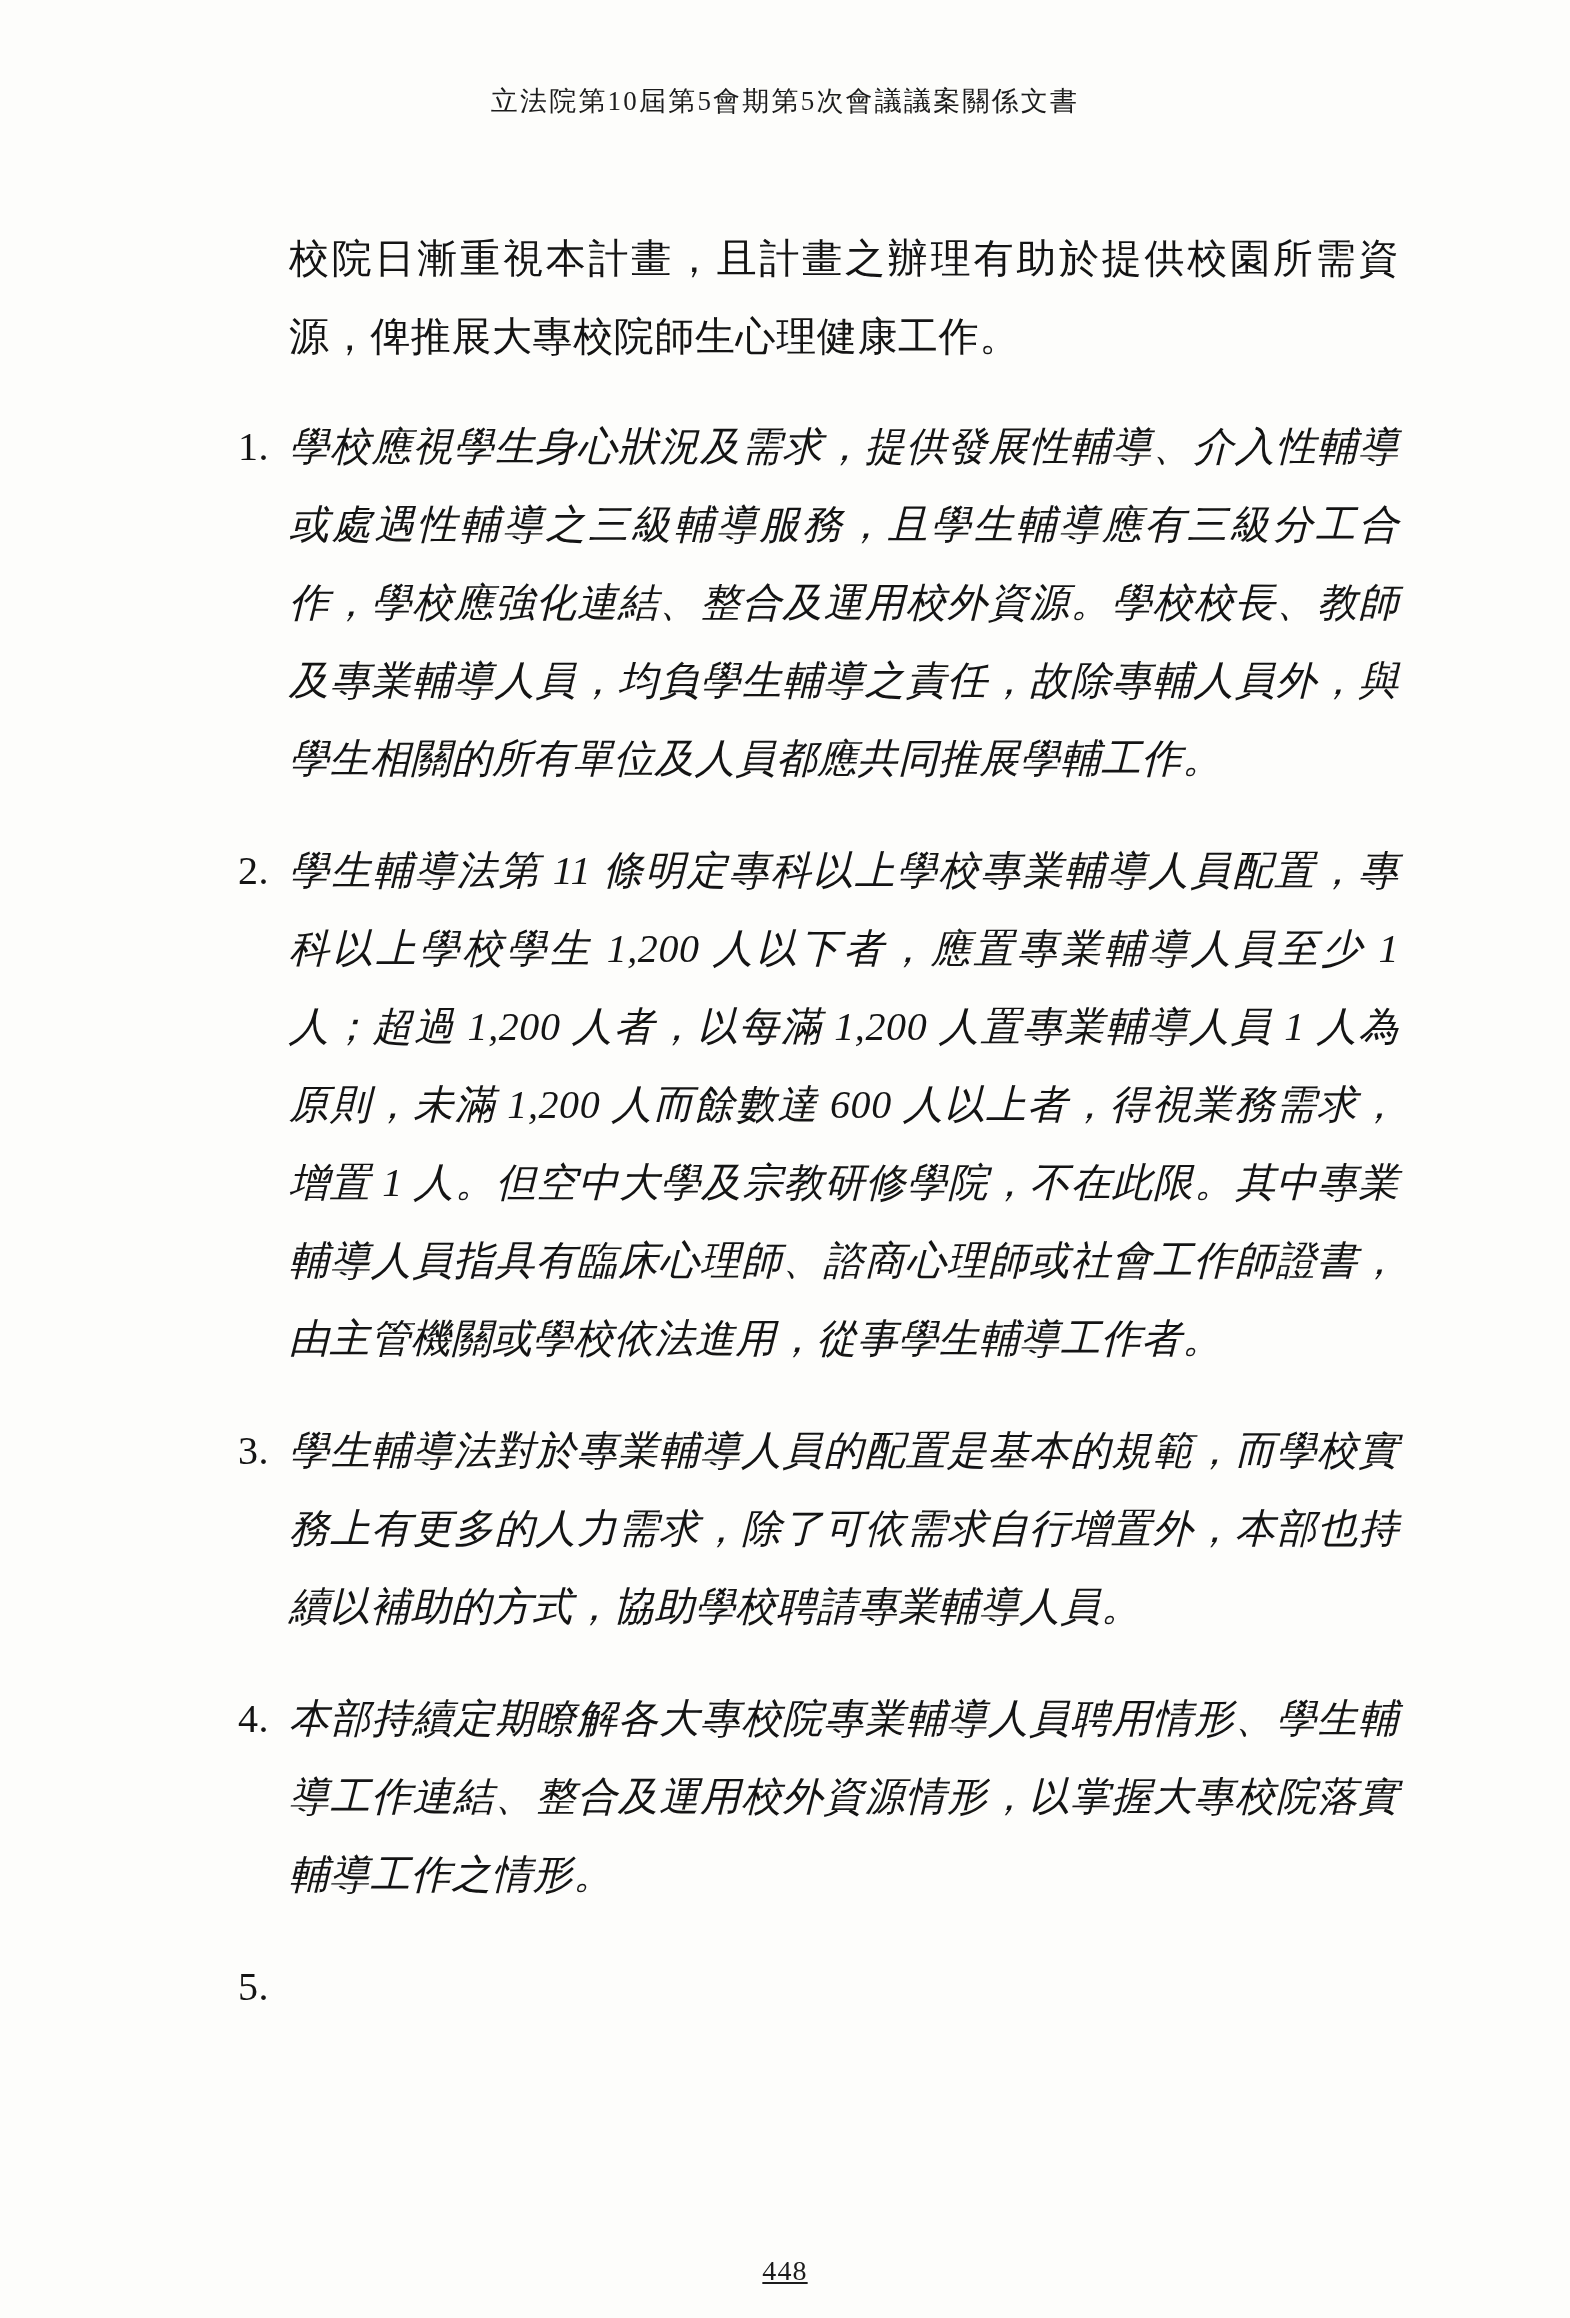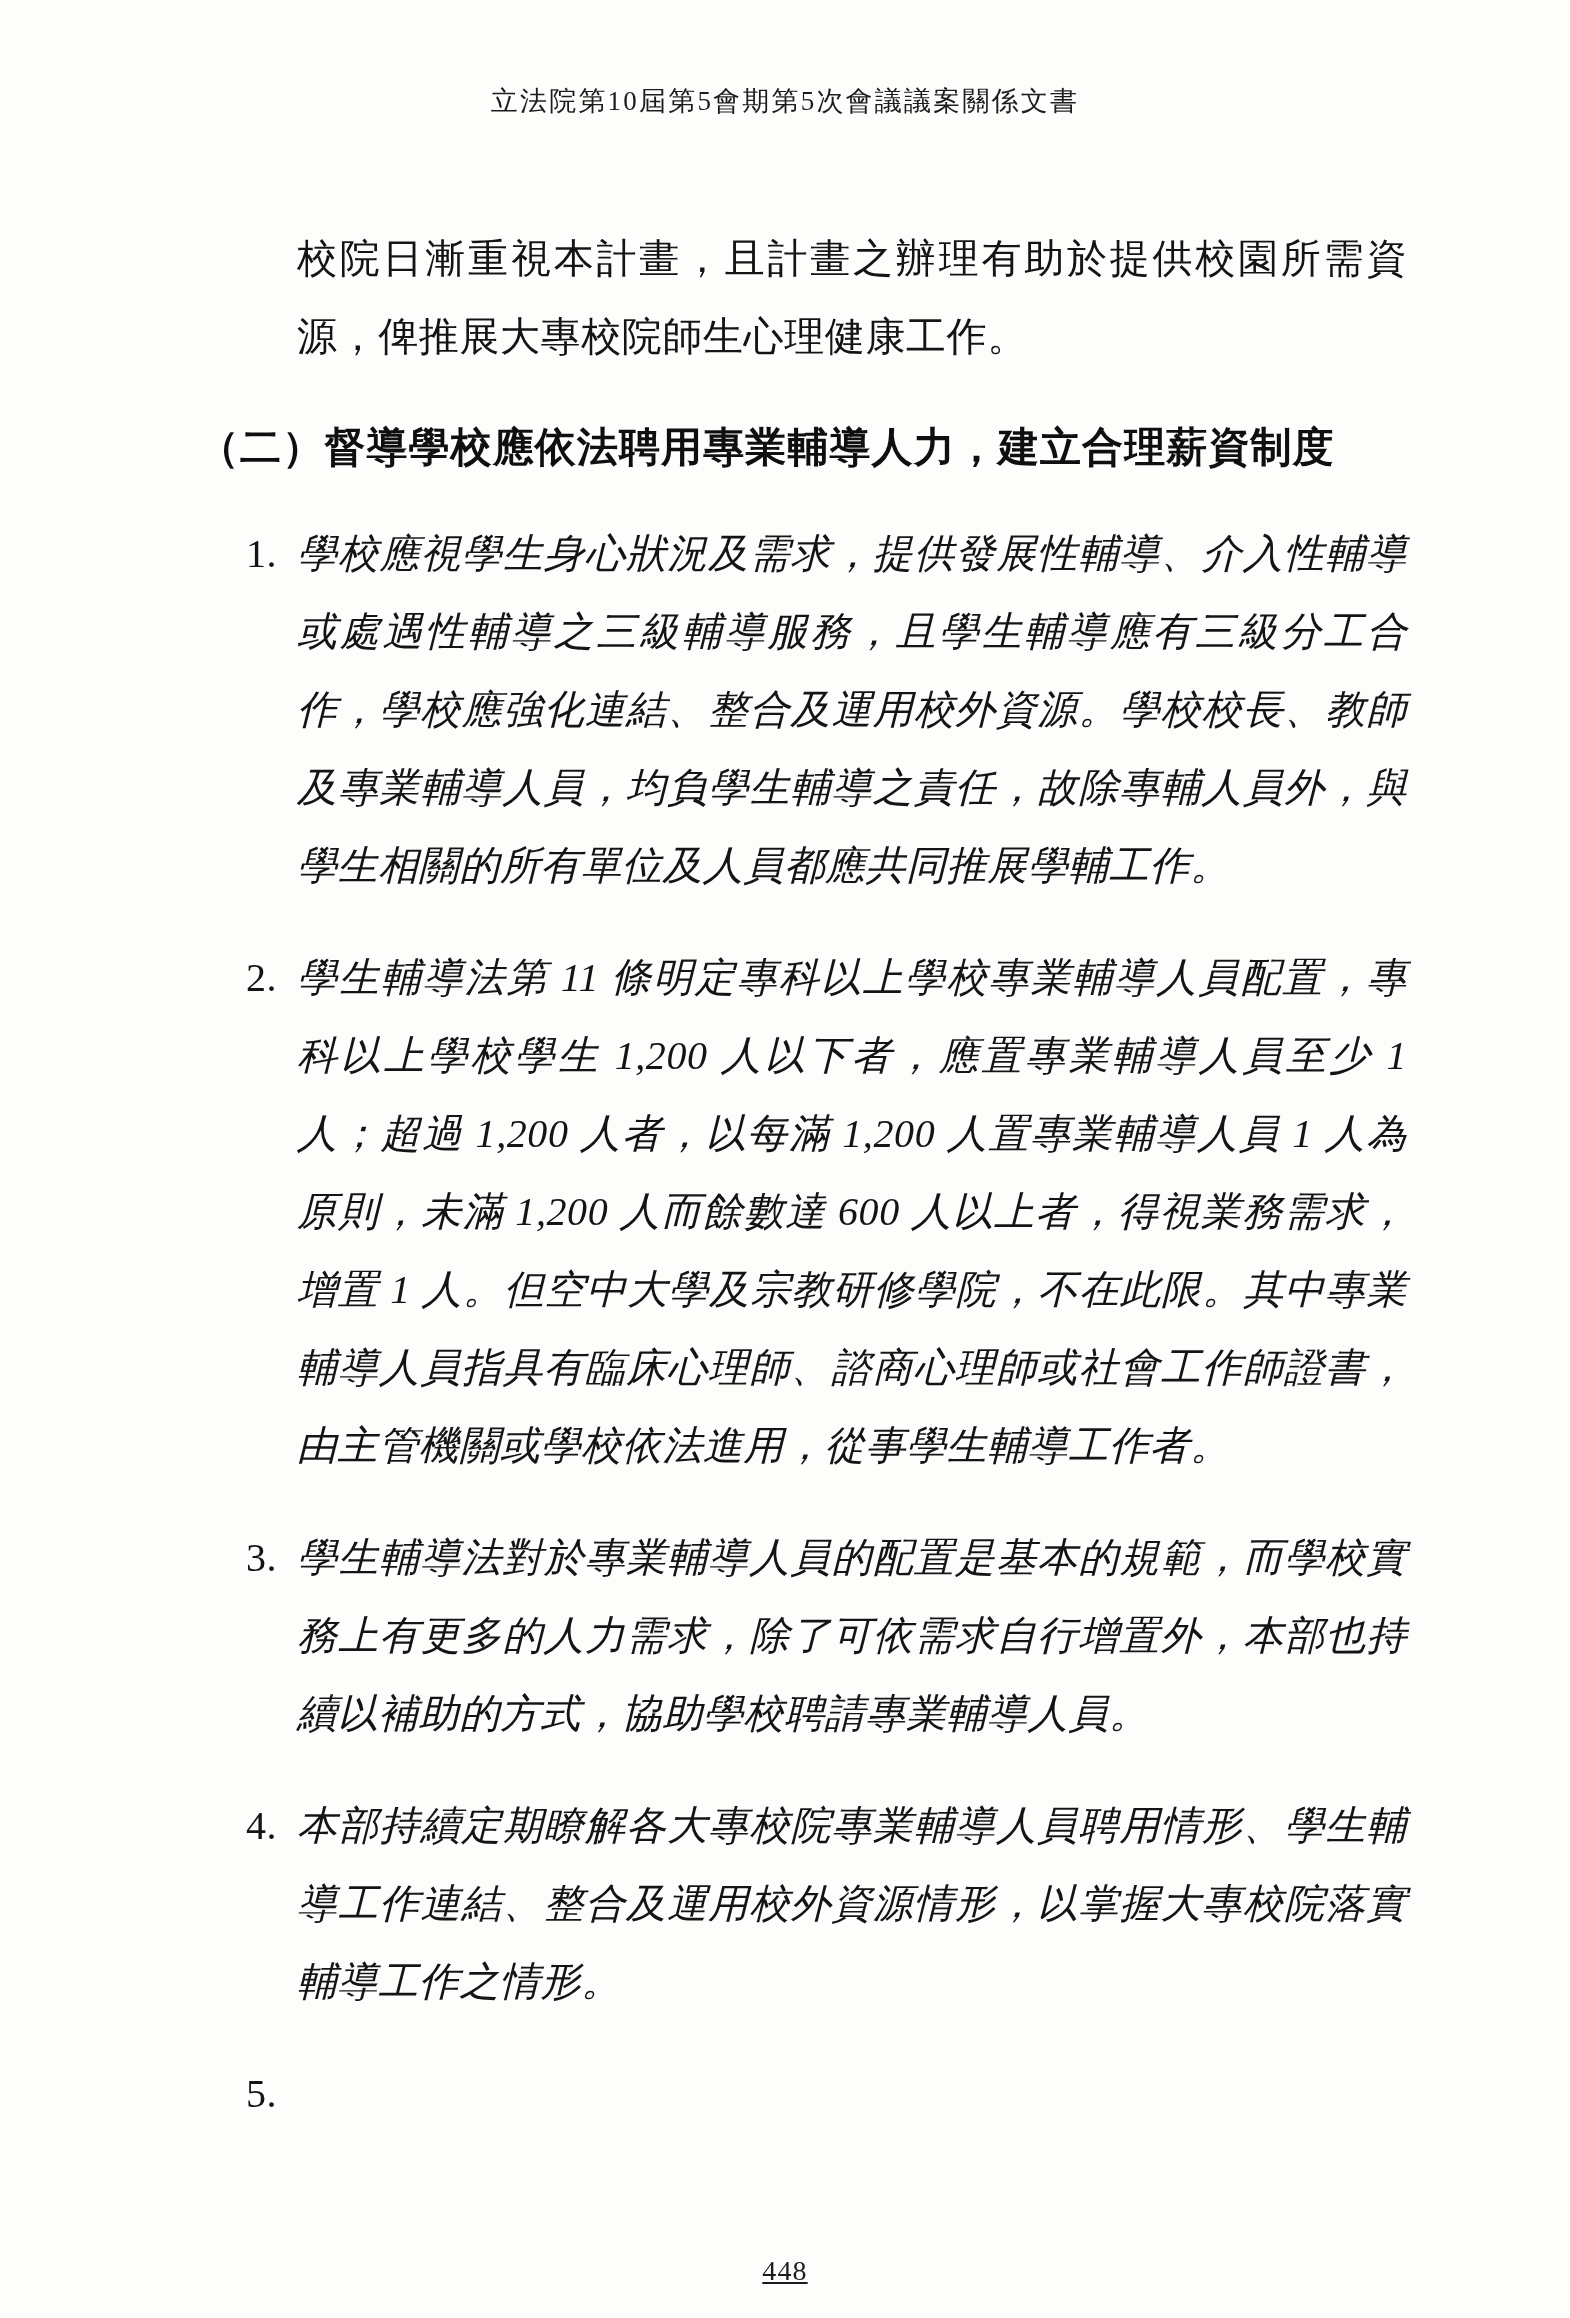--- a/index.html
+++ b/index.html
@@ -29,21 +29,20 @@
   }
   .content {
     position: absolute;
     top: 220px;
     left: 190px;
     width: 1209px;
     font-size: 40px;
     line-height: 78px;
     text-align: justify;
     letter-spacing: 0.6px;
-    margin-left: 8px;
   }
   .intro {
     margin: 0 0 32px 0;
     padding-left: 99px;
   }
   .section-heading {
     margin: 0 0 29px 0;
     font-size: 41px;
     font-weight: bold;
     line-height: 78px;
@@ -88,21 +87,20 @@
 <body>
 
 <div class="page">
 
   <div class="doc-header">立法院第10屆第5會期第5次會議議案關係文書</div>
 
   <div class="content">
 
     <p class="intro">校院日漸重視本計畫，且計畫之辦理有助於提供校園所需資源，俾推展大專校院師生心理健康工作。</p>
 
-    <h2 class="section-heading">（二）督導學校應依法聘用專業輔導人力，建立合理薪資制度</h2>
 
     <div class="items-list" id="items-list">
   <div class="list-item">
     <span class="item-num">1.</span>
     <span class="item-text">學校應視學生身心狀況及需求，提供發展性輔導、介入性輔導或處遇性輔導之三級輔導服務，且學生輔導應有三級分工合作，學校應強化連結、整合及運用校外資源。學校校長、教師及專業輔導人員，均負學生輔導之責任，故除專輔人員外，與學生相關的所有單位及人員都應共同推展學輔工作。</span>
   </div>
 
   <div class="list-item">
     <span class="item-num">2.</span>
     <span class="item-text">學生輔導法第 11 條明定專科以上學校專業輔導人員配置，專科以上學校學生 1,200 人以下者，應置專業輔導人員至少 1 人；超過 1,200 人者，以每滿 1,200 人置專業輔導人員 1 人為原則，未滿 1,200 人而餘數達 600 人以上者，得視業務需求，增置 1 人。但空中大學及宗教研修學院，不在此限。其中專業輔導人員指具有臨床心理師、諮商心理師或社會工作師證書，由主管機關或學校依法進用，從事學生輔導工作者。</span>

